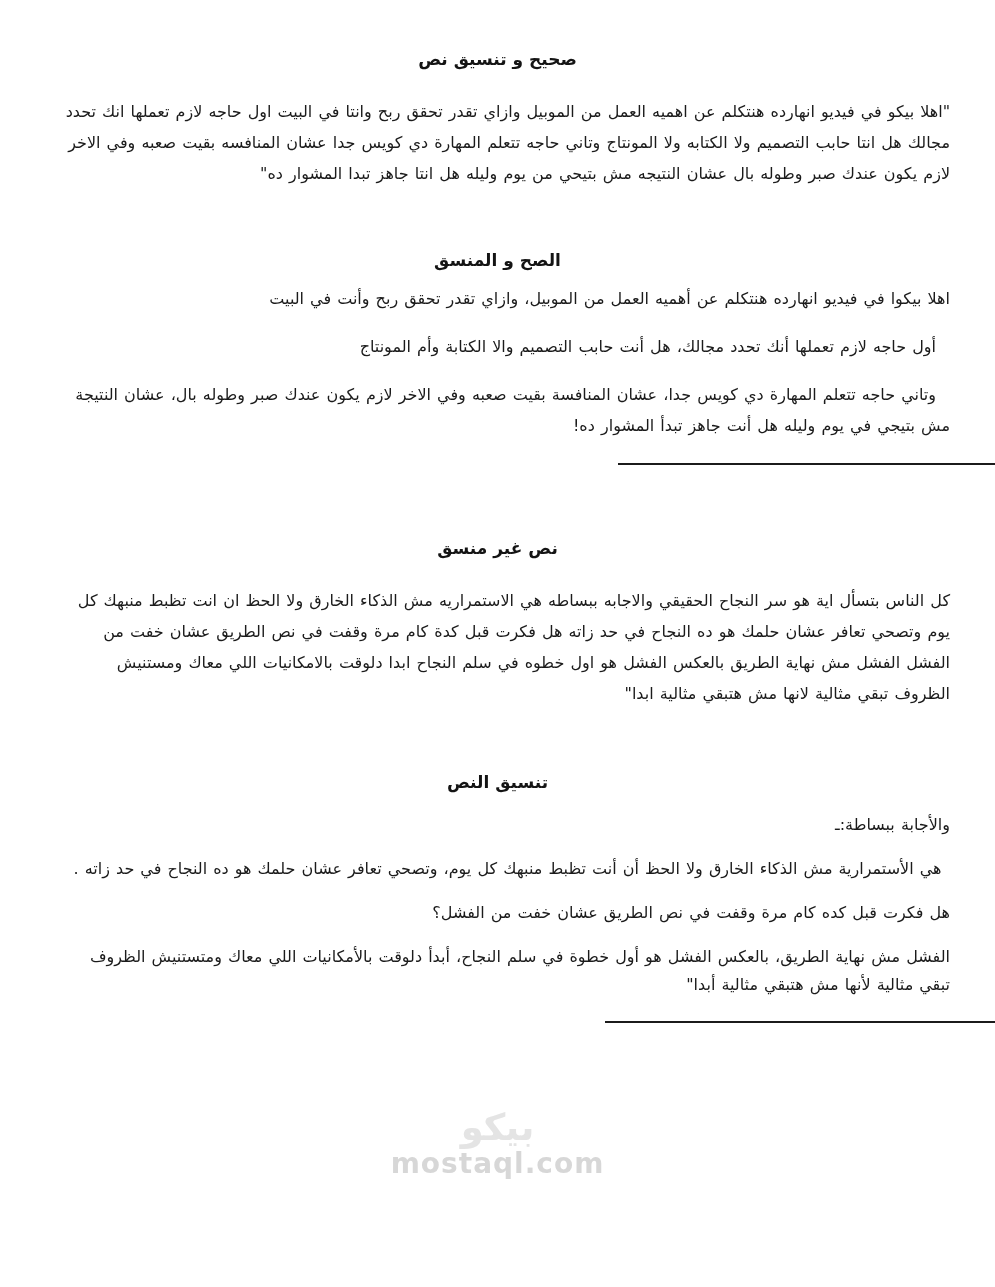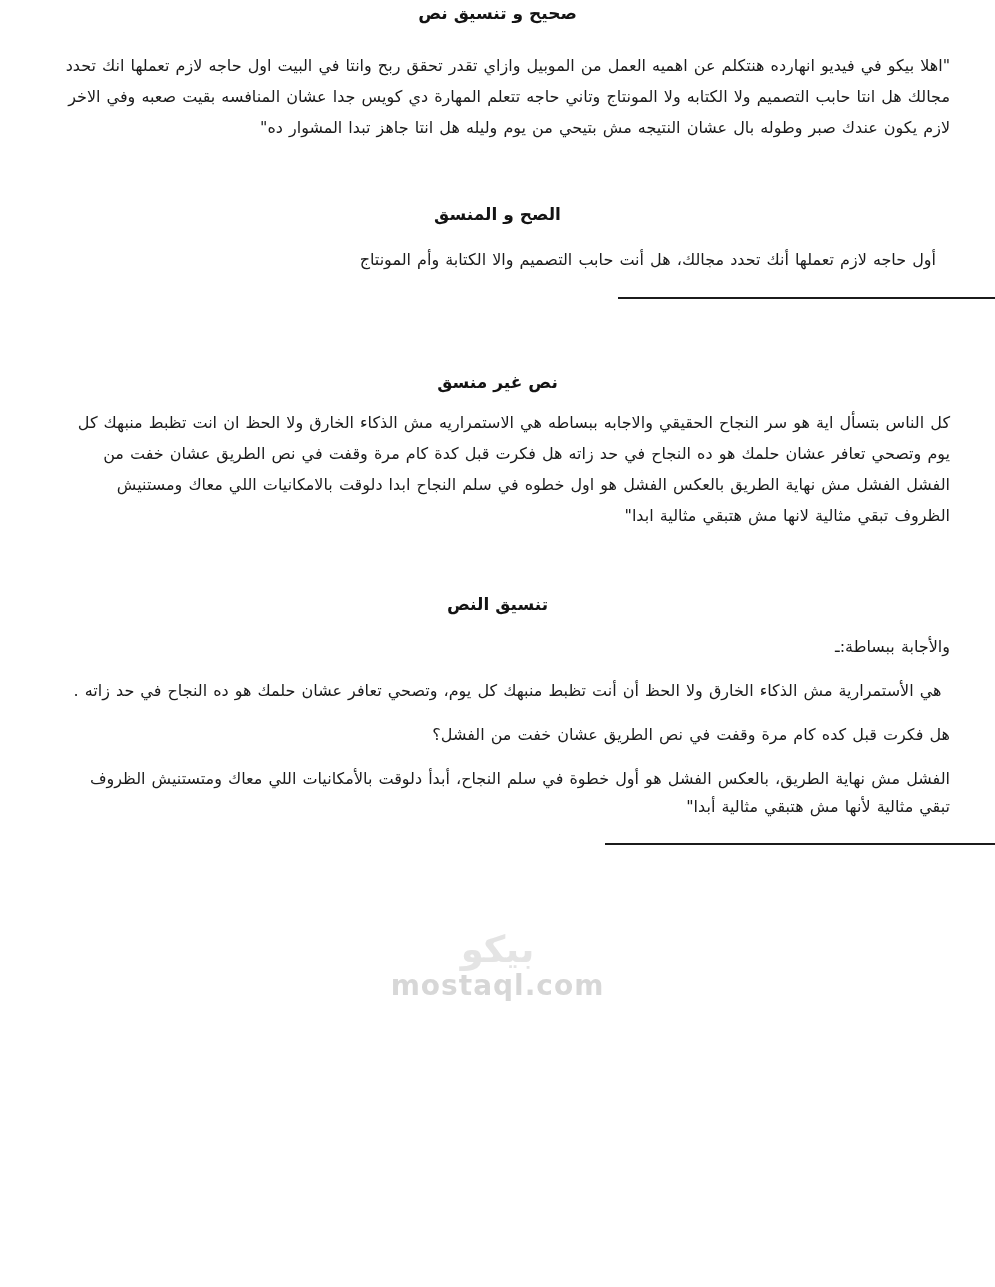--- a/index.html
+++ b/index.html
@@ -3,20 +3,21 @@
 <meta charset="utf-8">
 <style>
   html, body { margin: 0; padding: 0; background: #ffffff; }
 
   .page {
     position: relative;
     width: 995px;
     height: 1287px;
     background: #ffffff;
     box-sizing: border-box;
+    padding-top: 46px;
     overflow: hidden;
     direction: rtl;
     font-family: "DejaVu Sans", sans-serif;
     color: #1b1b1b;
   }
 
   .heading {
     margin: 0;
     font-size: 17px;
     font-weight: bold;
@@ -36,21 +37,21 @@
   .para4 { line-height: 28px; }
 
   
   #p-s1   { margin-top: 24px; }
   #h-s2   { margin-top: 58px; }
   #s2p1   { margin-top: 10px; }
   #s2p2   { margin-top: 17px; text-indent: 14px; }
   #s2p3   { margin-top: 17px; text-indent: 14px; }
   #divider1 { margin-top: 22px; }
   #h-s3   { margin-top: 70px; }
-  #s3p    { margin-top: 12px; }
+  #s3p    { margin-top: 24px; }
   #h-s4   { margin-top: 60px; }
   #s4p1   { margin-top: 12px; }
   #s4p2   { margin-top: 16px; }
   #s4p3   { margin-top: 16px; text-align: center; }
   #s4p4   { margin-top: 16px; }
   #s4p5   { margin-top: 16px; }
   #divider2 { margin-top: 22px; }
 
   .divider {
     height: 0;
@@ -83,21 +84,23 @@
 </style>
 </head>
 <body>
 
 <div class="page">
 
   <h2 class="heading" id="h-s1">صحيح و تنسيق نص</h2>
   <p class="para" id="p-s1">"اهلا بيكو في فيديو انهارده هنتكلم عن اهميه العمل من الموبيل وازاي تقدر تحقق ربح وانتا في البيت اول حاجه لازم تعملها انك تحدد مجالك هل انتا حابب التصميم ولا الكتابه ولا المونتاج وتاني حاجه تتعلم المهارة دي كويس جدا عشان المنافسه بقيت صعبه وفي الاخر لازم يكون عندك صبر وطوله بال عشان النتيجه مش بتيحي من يوم وليله هل انتا جاهز تبدا المشوار ده"</p>
 
   <h2 class="heading" id="h-s2">الصح و المنسق</h2>
+  <p class="para" id="s2p1">اهلا بيكوا في فيديو انهارده هنتكلم عن أهميه العمل من الموبيل، وازاي تقدر تحقق ربح وأنت في البيت</p>
   <p class="para" id="s2p2">أول حاجه لازم تعملها أنك تحدد مجالك، هل أنت حابب التصميم والا الكتابة وأم المونتاج</p>
+  <p class="para" id="s2p3">وتاني حاجه تتعلم المهارة دي كويس جدا، عشان المنافسة بقيت صعبه وفي الاخر لازم يكون عندك صبر وطوله بال، عشان النتيجة مش بتيجي في يوم وليله هل أنت جاهز تبدأ المشوار ده!</p>
 
   <div class="divider" id="divider1"></div>
 
   <h2 class="heading" id="h-s3">نص غير منسق</h2>
   <p class="para" id="s3p">كل الناس بتسأل اية هو سر النجاح الحقيقي والاجابه ببساطه هي الاستمراريه مش الذكاء الخارق ولا الحظ ان انت تظبط منبهك كل يوم وتصحي تعافر عشان حلمك هو ده النجاح في حد زاته هل فكرت قبل كدة كام مرة وقفت في نص الطريق عشان خفت من الفشل الفشل مش نهاية الطريق بالعكس الفشل هو اول خطوه في سلم النجاح ابدا دلوقت بالامكانيات اللي معاك ومستنيش الظروف تبقي مثالية لانها مش هتبقي مثالية ابدا"</p>
 
   <h2 class="heading" id="h-s4">تنسيق النص</h2>
   <p class="para para4" id="s4p2">والأجابة ببساطة:ـ</p>
   <p class="para para4" id="s4p3">هي الأستمرارية مش الذكاء الخارق ولا الحظ أن أنت تظبط منبهك كل يوم، وتصحي تعافر عشان حلمك هو ده النجاح في حد زاته .</p>
   <p class="para para4" id="s4p4">هل فكرت قبل كده كام مرة وقفت في نص الطريق عشان خفت من الفشل؟</p>

